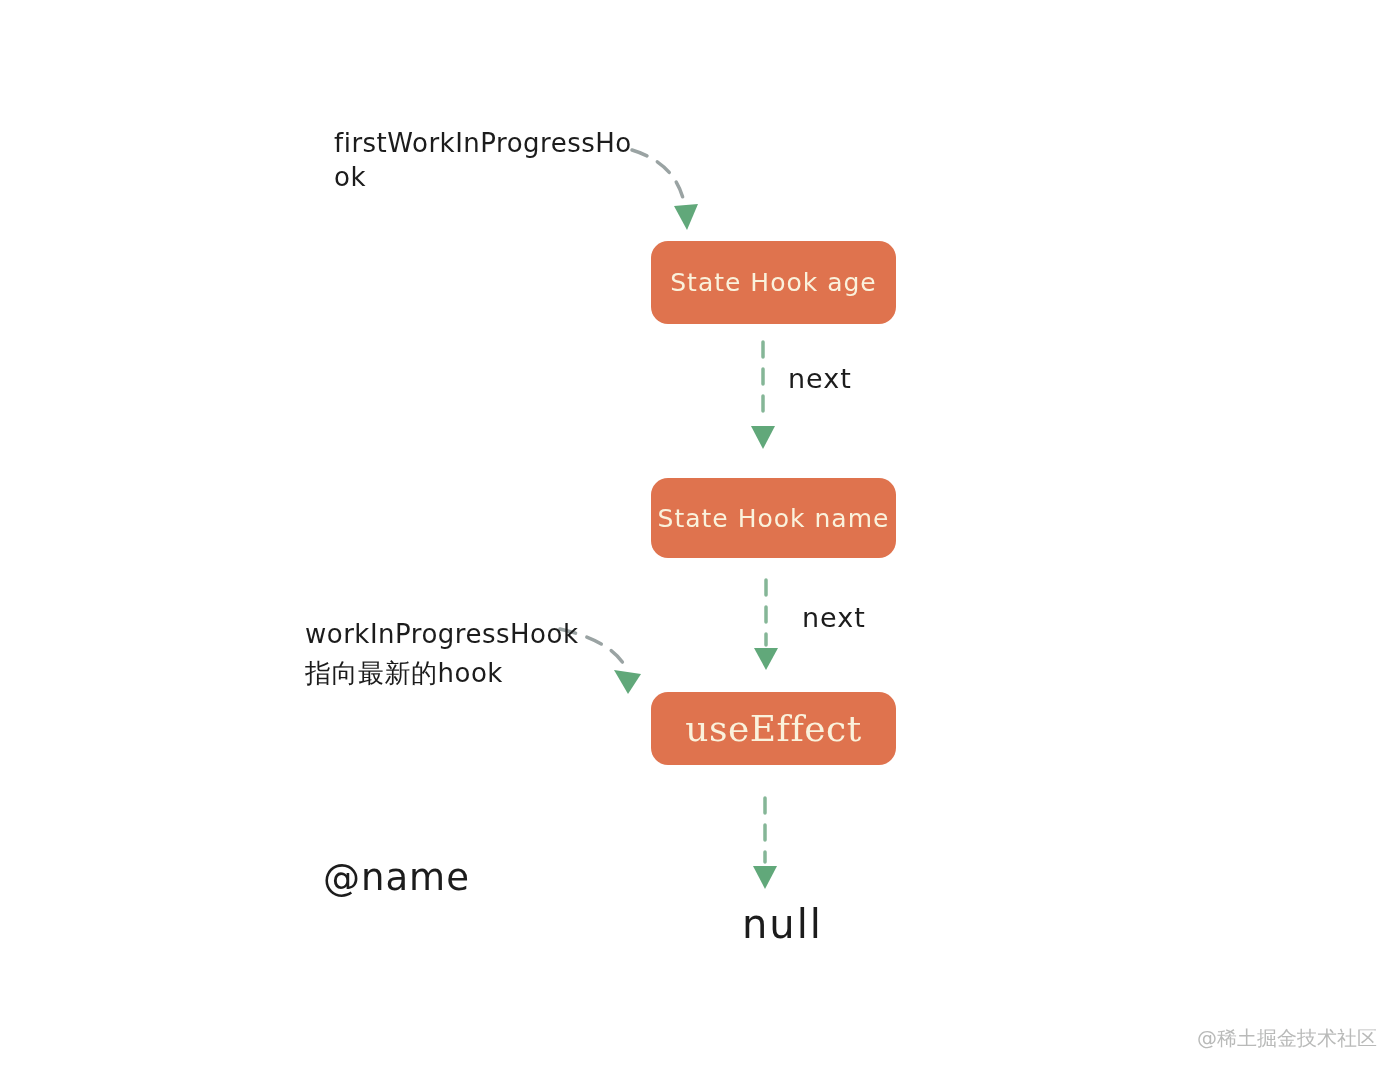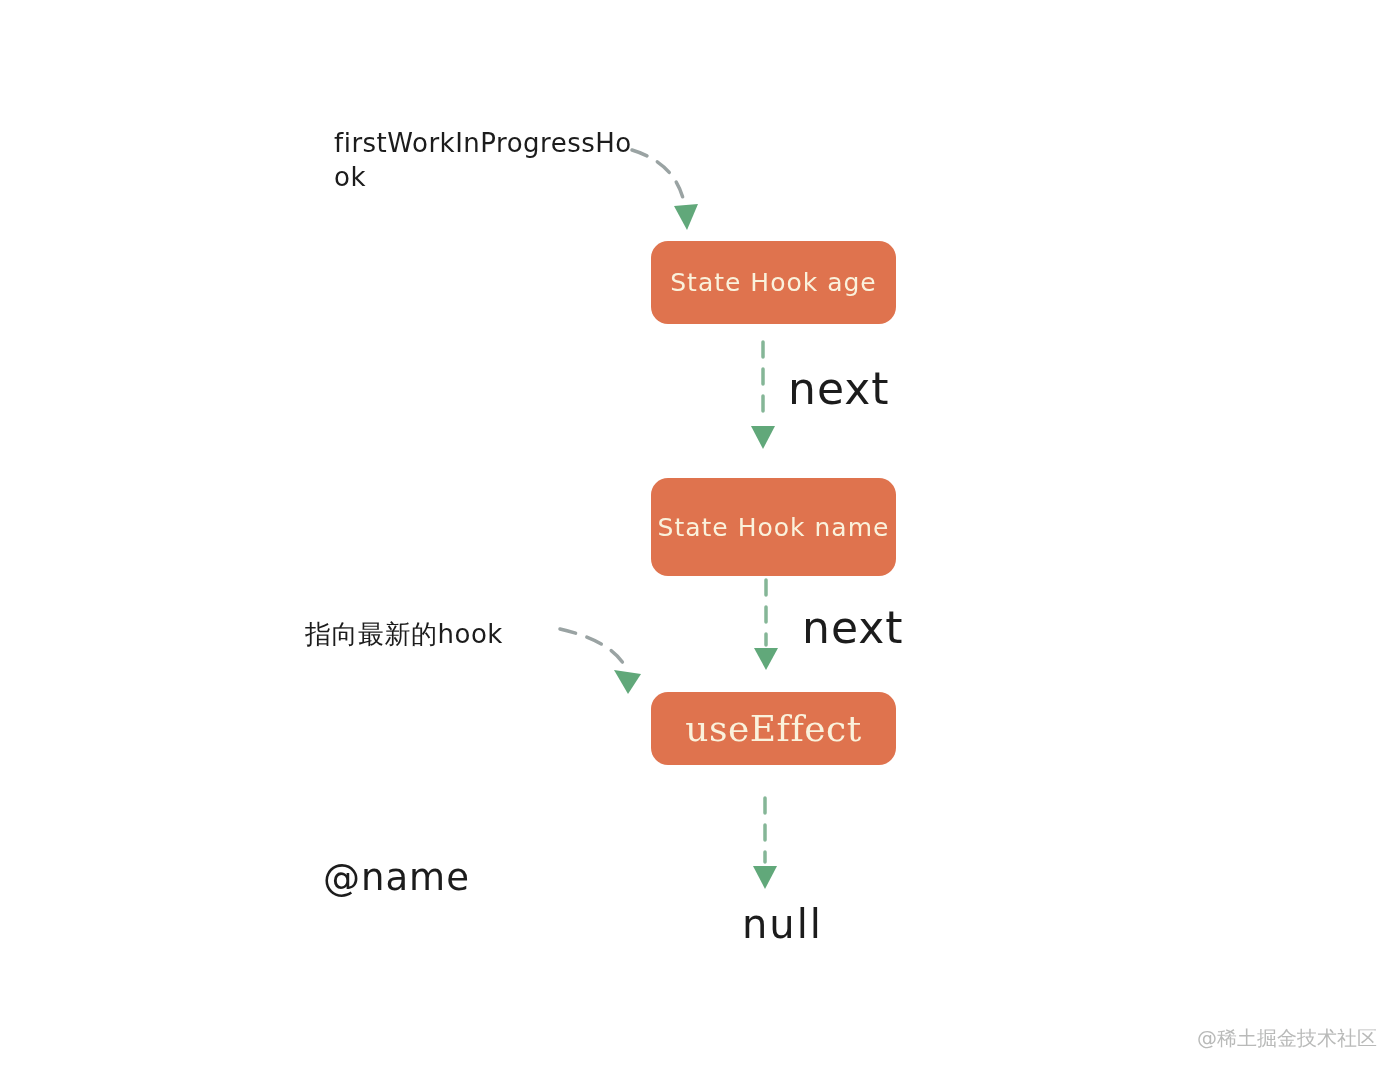--- a/index.html
+++ b/index.html
@@ -54,24 +54,24 @@
     border-radius: 17px;
     display: flex;
     align-items: center;
     justify-content: center;
     color: var(--node-text);
     font-size: 25px;
     letter-spacing: 1px;
     text-align: right;
   }
   .node-1 { top: 241px; height: 83px; }
-  .node-2 { top: 478px; height: 98px; }
+  .node-2 { top: 478px; height: 80px; }
   .node-3 { top: 692px; height: 73px; font-family: "DejaVu Serif", serif; font-size: 36px; letter-spacing: 0.5px; }
   .edge-label {
-    font-size: 44px;
+    font-size: 27px;
     color: var(--text-dark);
     letter-spacing: 1px;
   }
   .next-1 { left: 788px; top: 363px; }
   .next-2 { left: 802px; top: 602px; }
   .terminal-label {
     left: 742px; top: 901px;
     font-size: 40px;
     letter-spacing: 2px;
   }
@@ -130,20 +130,21 @@
 
     <g>
       <line class="dash-green" x1="765" y1="798" x2="765" y2="862"></line>
       <polygon class="head-green" points="753,866 777,866 765,889"></polygon>
     </g>
   </svg>
 
   <div class="abs pointer-label label-first">firstWorkInProgressHook</div>
 
   <div class="abs pointer-label label-wip">
+    <div>workInProgressHook</div>
     <div>指向最新的hook</div>
   </div>
 
   <div class="abs node node-1">State Hook age</div>
 
   <div class="abs node node-2">State Hook name</div>
 
   <div class="abs node node-3">useEffect</div>
 
   <div class="abs edge-label next-1">next</div>

